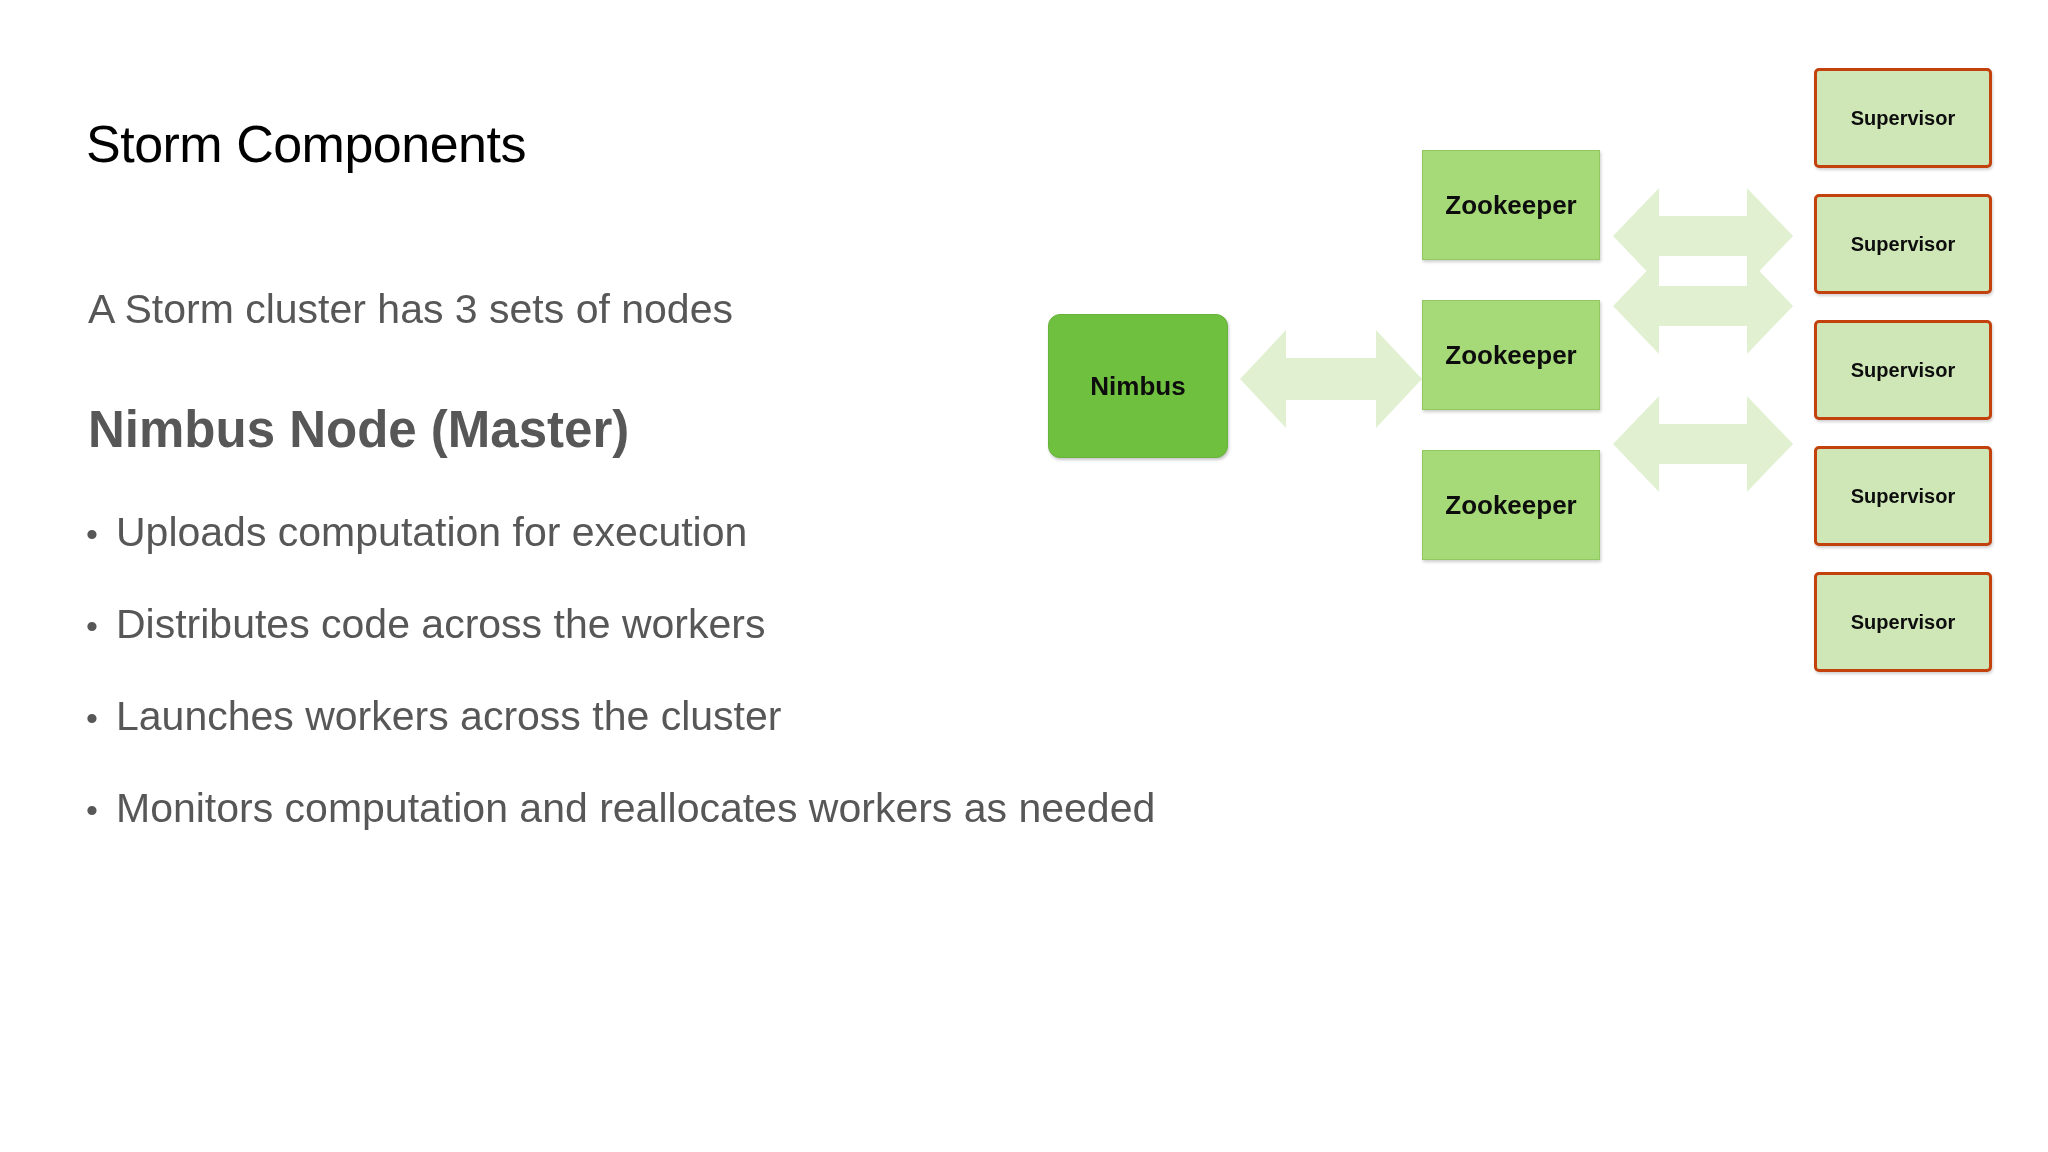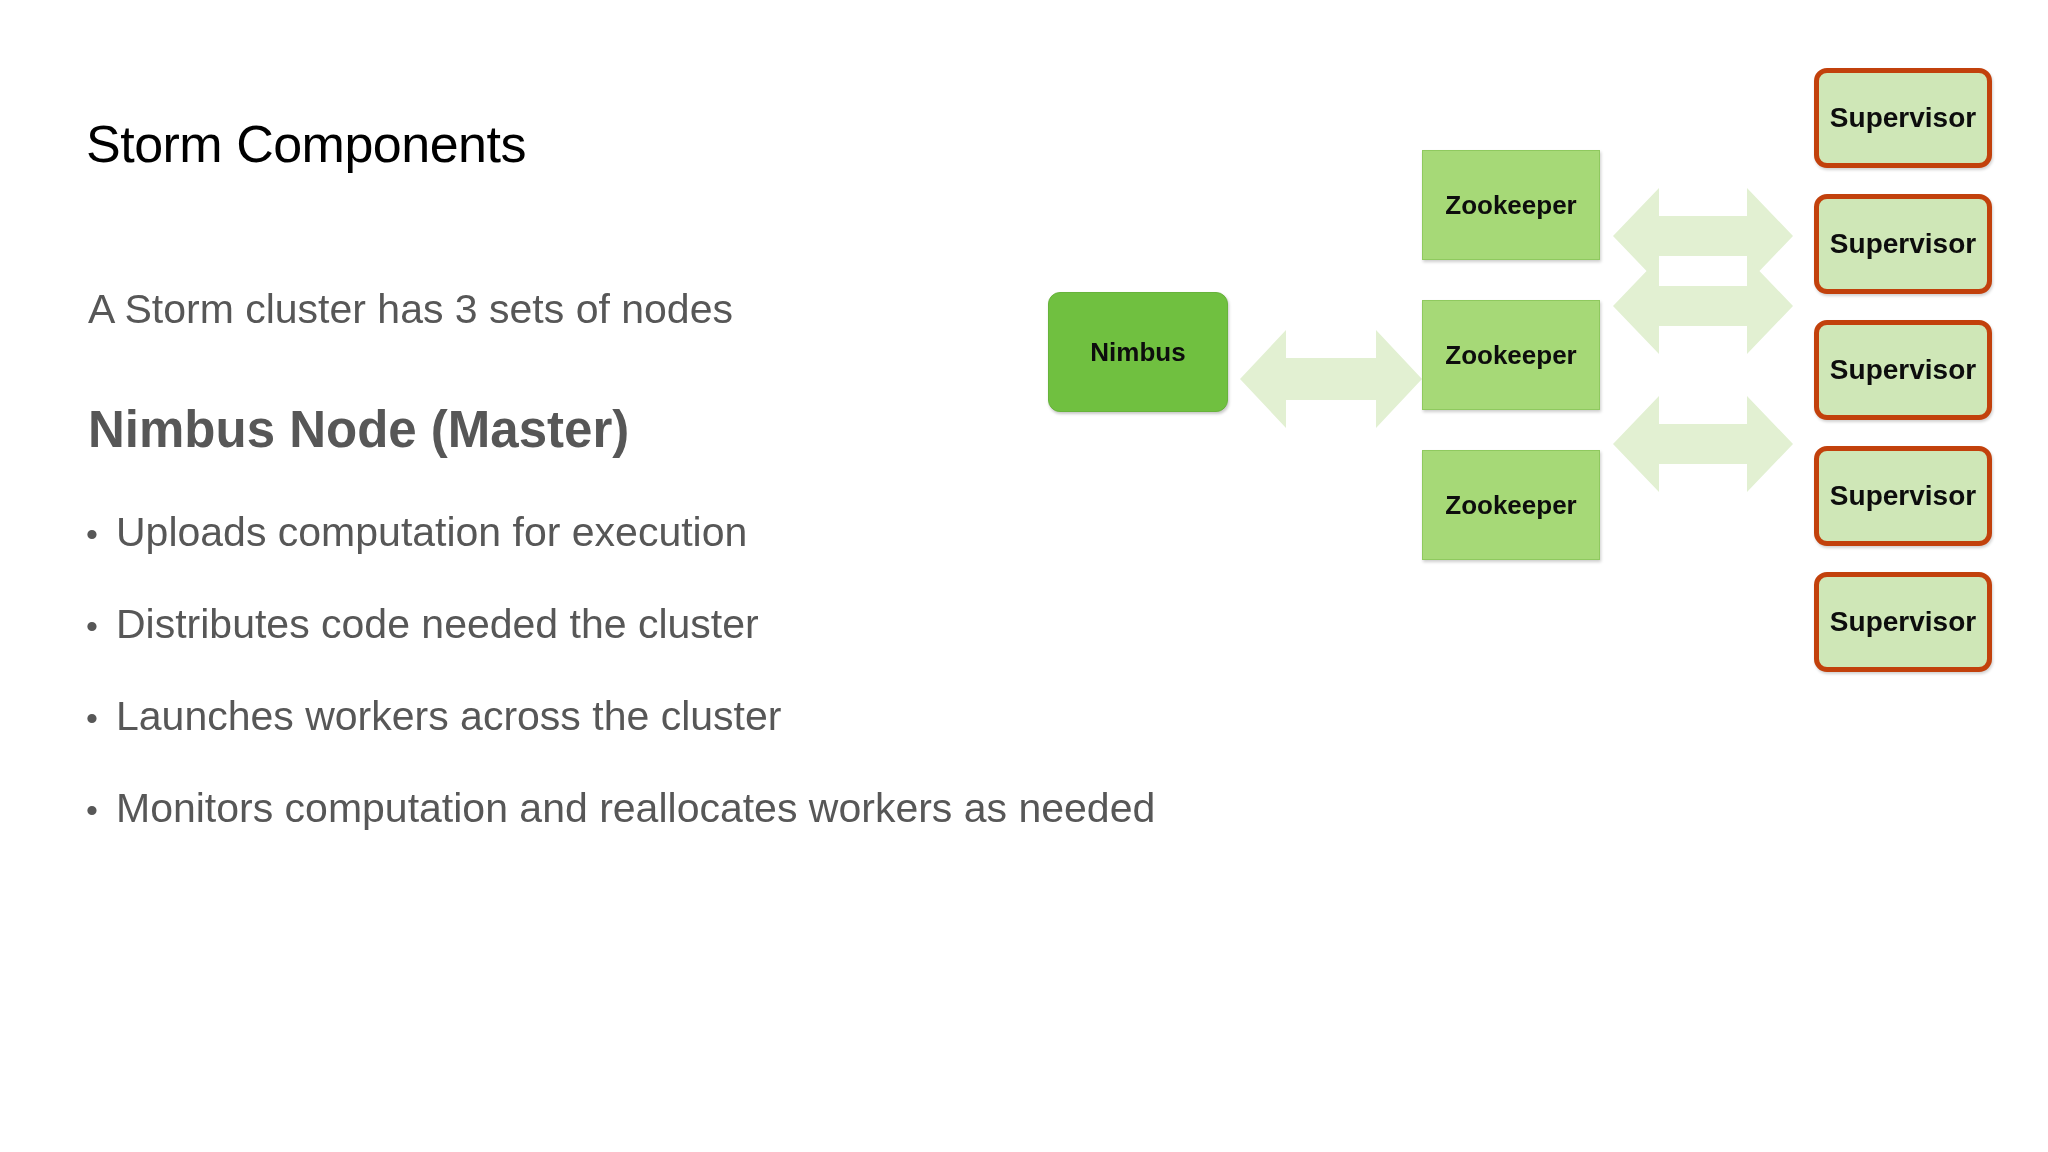--- a/index.html
+++ b/index.html
@@ -102,24 +102,24 @@
   }
   .node-zookeeper {
     background: #a6d977;
     border: 1px solid #8fc95f;
     border-radius: 0;
     box-shadow: 1px 2px 3px rgba(0,0,0,0.20);
     font-size: 26px;
   }
   .node-supervisor {
     background: #cfe7b7;
-    border: 5px solid #c2410c;
-    border-radius: 13px;
+    border: 3px solid #c2410c;
+    border-radius: 5px;
     box-shadow: 1px 2px 3px rgba(0,0,0,0.18);
-    font-size: 28px;
+    font-size: 20px;
   }
   .arrow {
     position: absolute;
     color: #e2f0d2;
   }
   .arrow svg { display: block; width: 100%; height: 100%; }
 </style>
 </head>
 <body>
 
@@ -133,38 +133,38 @@
 
   <div class="bullets">
 
     <div class="bullet">
       <span class="dot">•</span>
       <span class="btext">Uploads computation for execution</span>
     </div>
 
     <div class="bullet">
       <span class="dot">•</span>
-      <span class="btext">Distributes code needed the cluster</span>
+      <span class="btext">Distributes code across the workers</span>
     </div>
 
     <div class="bullet">
       <span class="dot">•</span>
       <span class="btext">Launches workers across the cluster</span>
     </div>
 
     <div class="bullet">
       <span class="dot">•</span>
       <span class="btext">Monitors computation and reallocates workers as needed</span>
     </div>
 
   </div>
 
   <div class="diagram">
 
-    <div class="node node-nimbus" style="left:48px; top:292px; width:180px; height:120px;">
+    <div class="node node-nimbus" style="left:48px; top:314px; width:180px; height:144px;">
       <span>Nimbus</span>
     </div>
 
     <div class="arrow" style="left:240px; top:322px; width:182px; height:114px;">
       <svg viewBox="0 0 182 114" preserveAspectRatio="none" aria-hidden="true">
         <path d="M0,57 L46,8 L46,36 L136,36 L136,8 L182,57 L136,106 L136,78 L46,78 L46,106 Z" fill="#e2f0d2"></path>
       </svg>
     </div>
 
     <div class="node node-zookeeper" style="left:422px; top:150px; width:178px; height:110px;">

